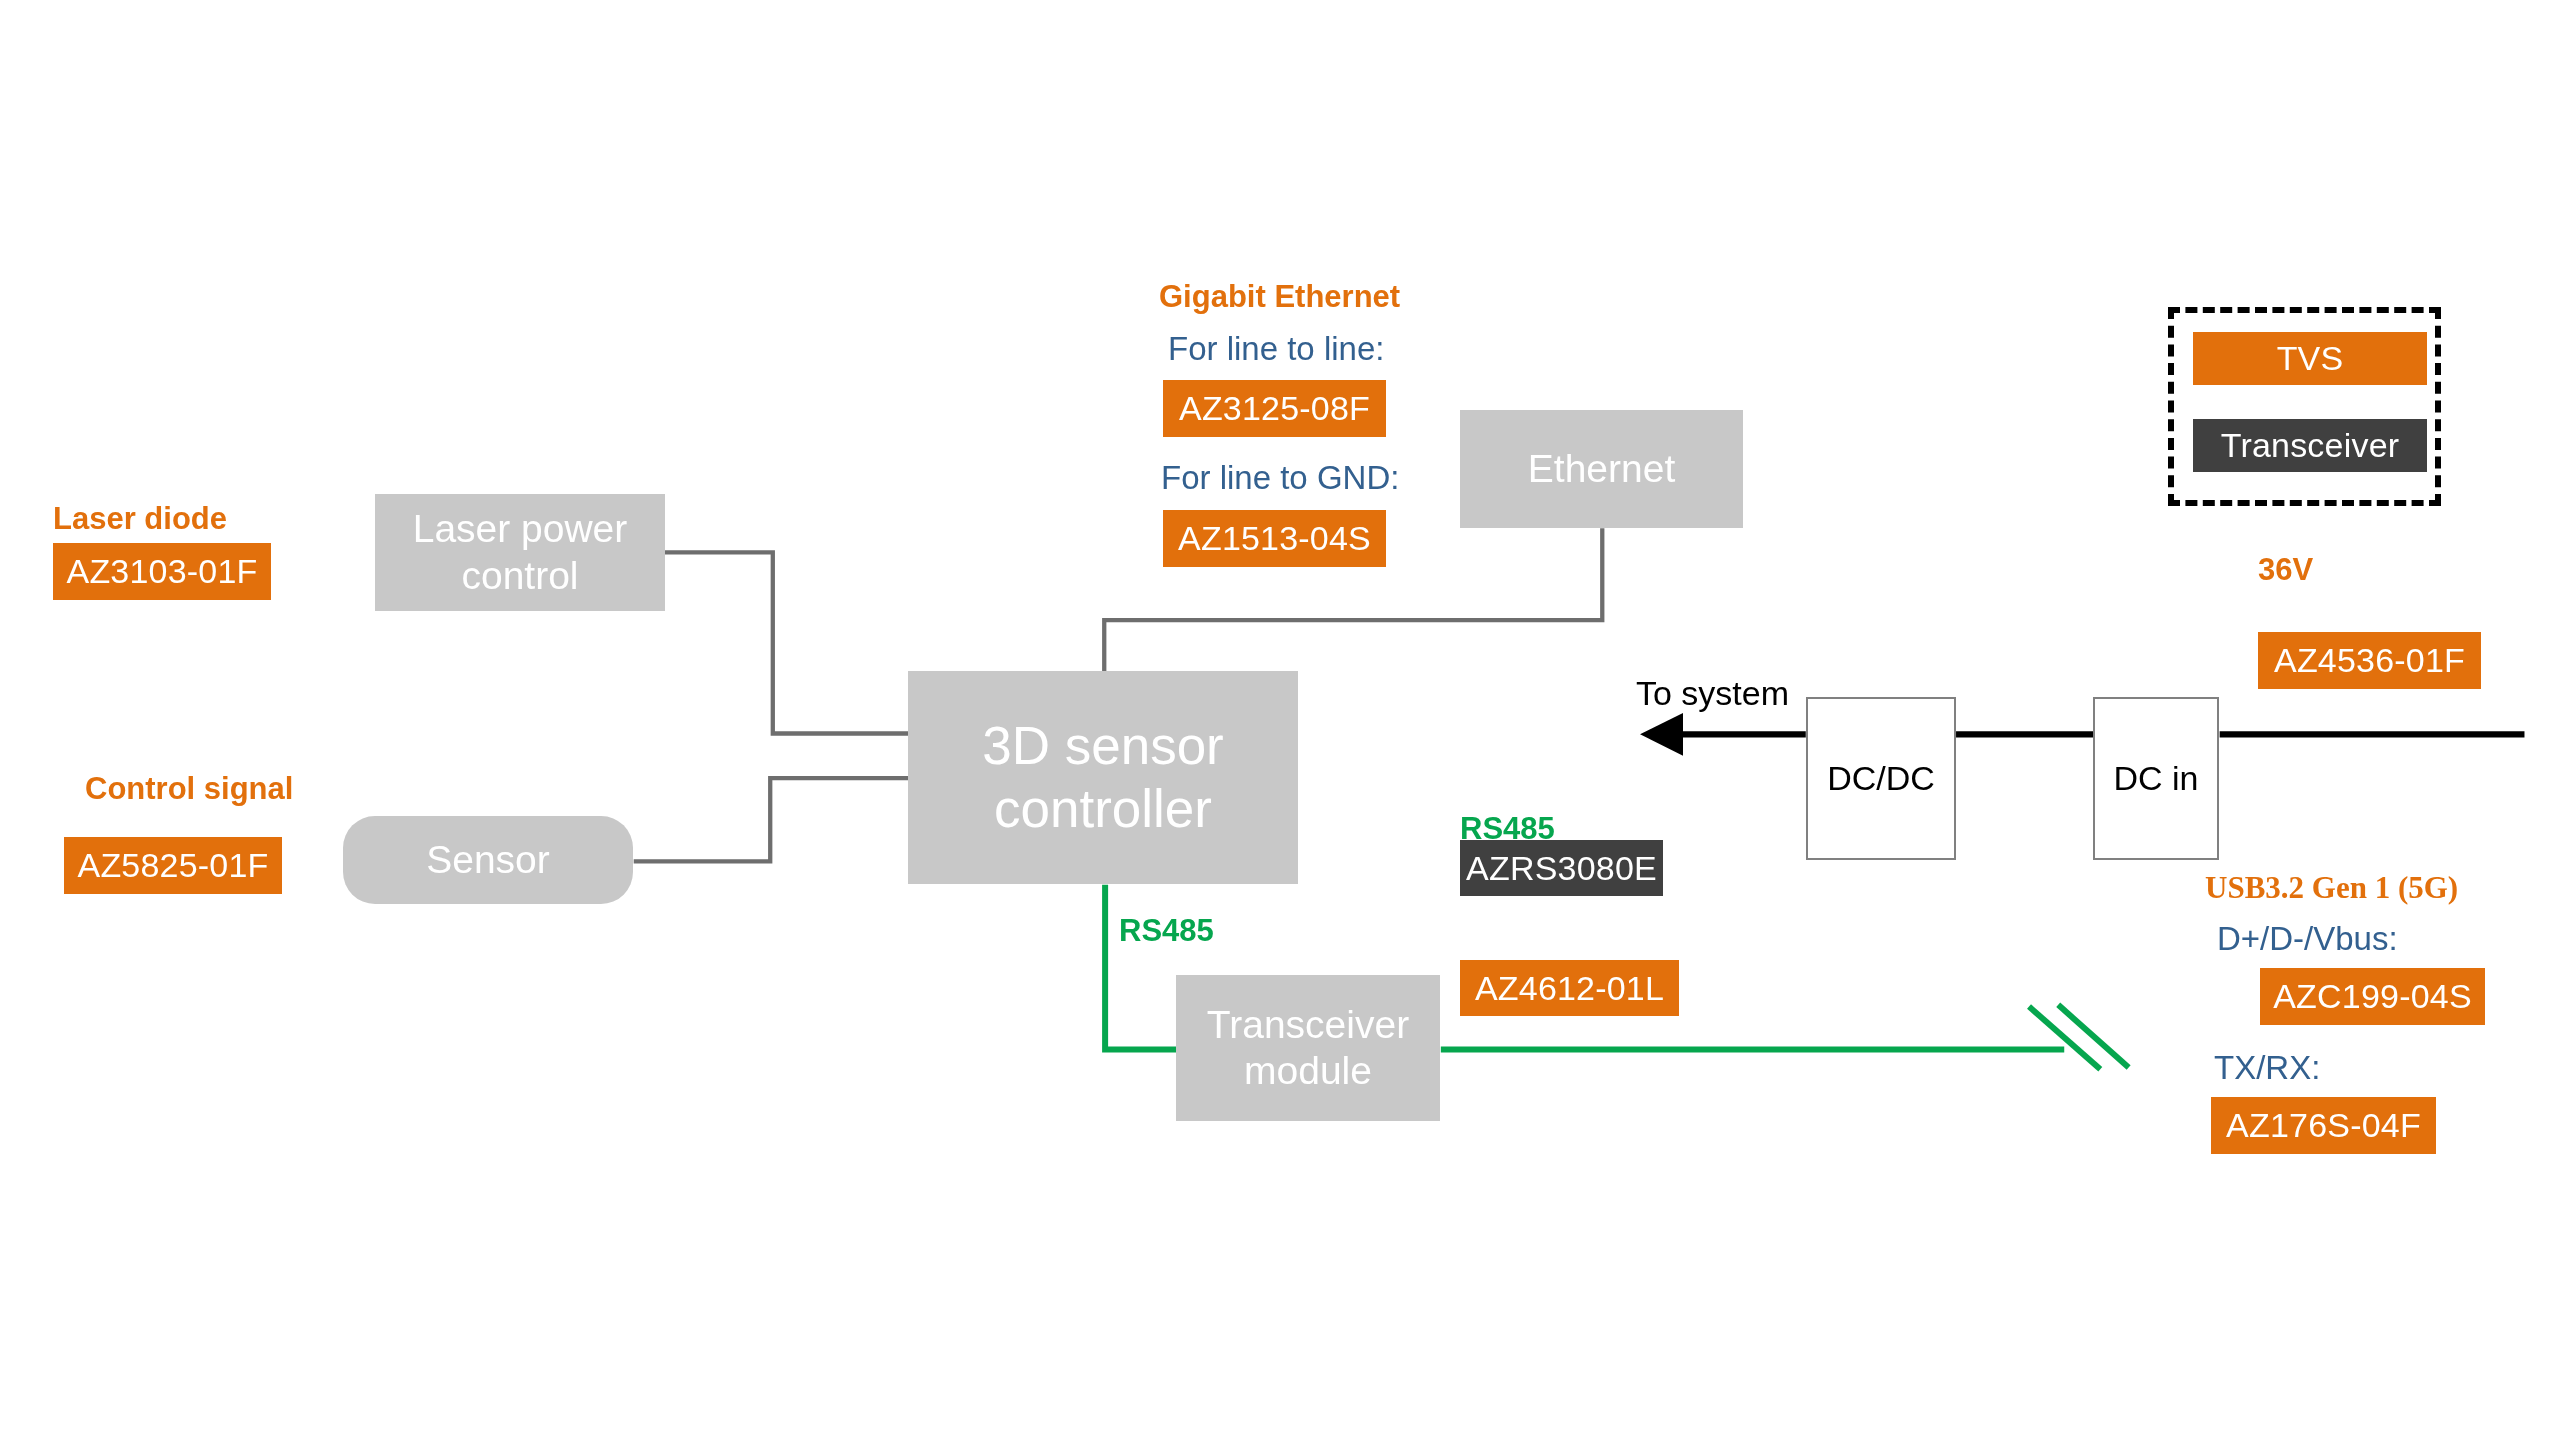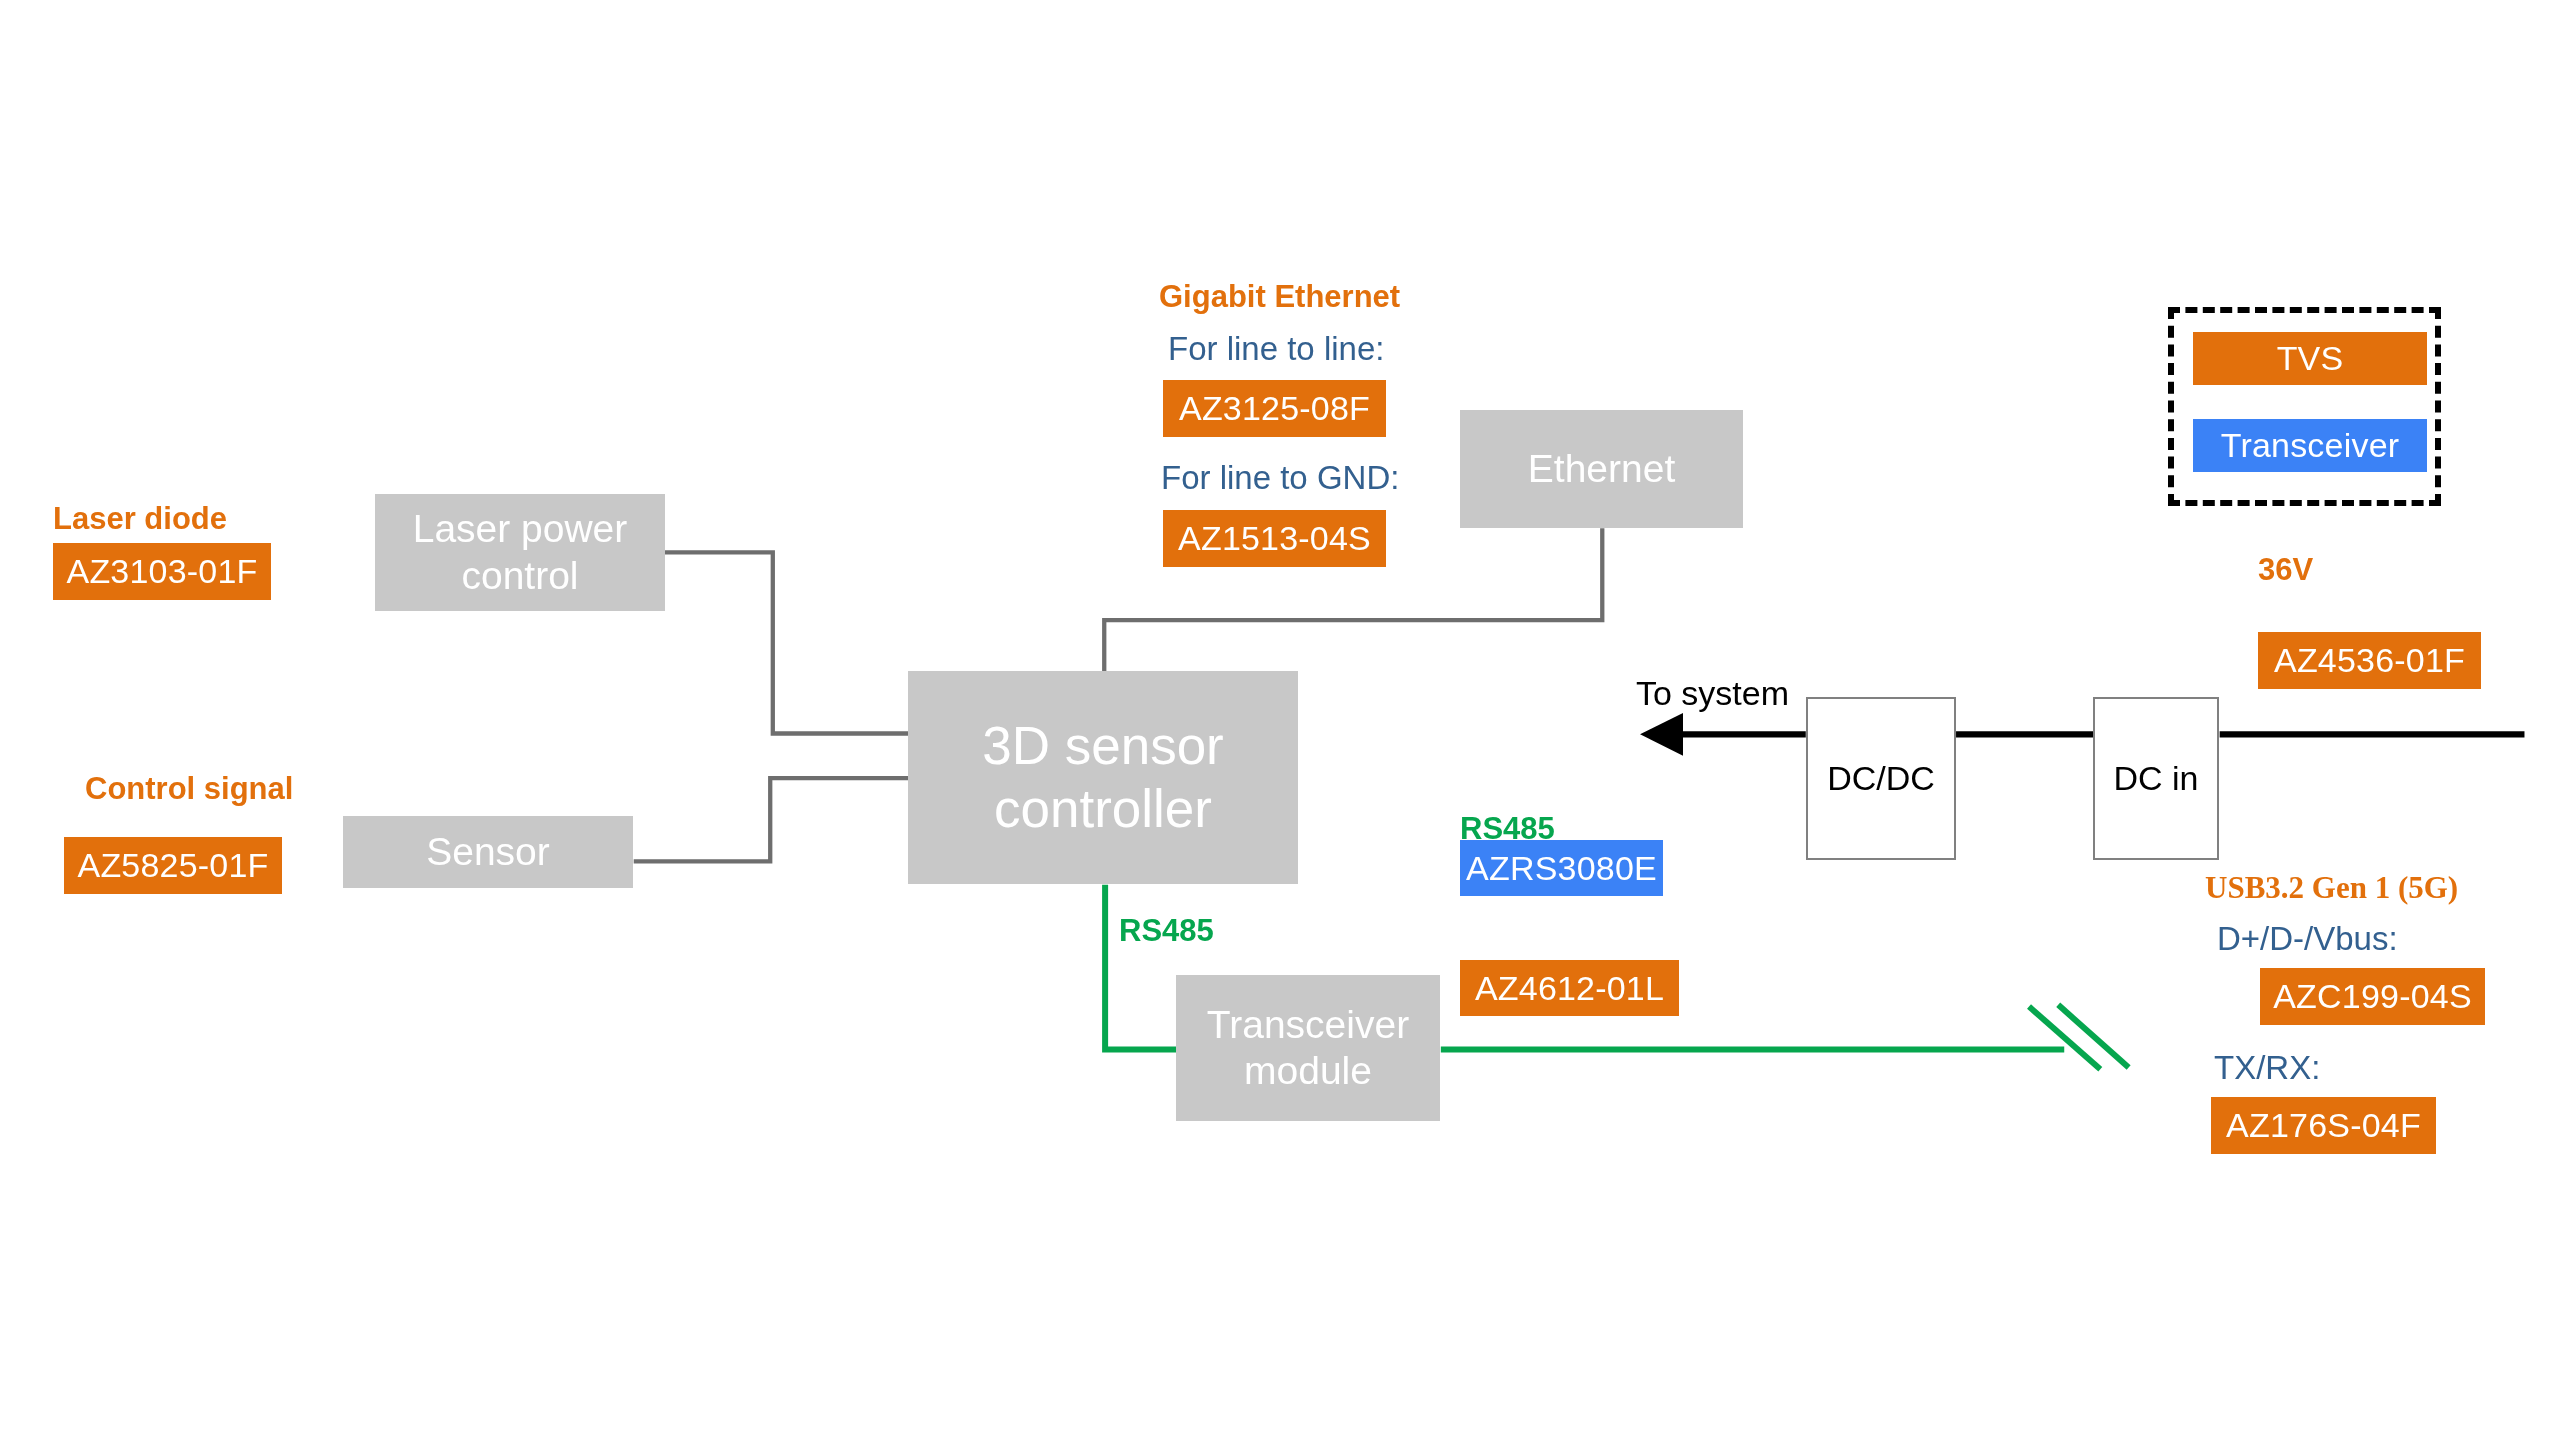--- a/index.html
+++ b/index.html
@@ -40,21 +40,21 @@
   
   .part-orange {
     background: #e2700c;
     color: #ffffff;
     font-size: 34px;
     font-weight: 400;
     letter-spacing: 0.2px;
   }
   
   .part-green {
-    background: #3b82f6;
+    background: #404040;
     color: #ffffff;
     font-size: 34px;
     font-weight: 400;
     letter-spacing: 0.2px;
   }
   
   .lbl-orange {
     position: absolute;
     color: #e2700c;
     font-size: 31px;
@@ -144,21 +144,21 @@
   </svg>
 
   <div class="lbl-orange" style="left:53px; top:501px;">Laser diode</div>
   <div class="blk part-orange" style="left:53px; top:543px; width:218px; height:57px;">AZ3103-01F</div>
 
   <div class="lbl-orange" style="left:58px; top:771px;margin-left:27px;">Control signal</div>
   <div class="blk part-orange" style="left:64px; top:837px; width:218px; height:57px;">AZ5825-01F</div>
 
   <div class="blk grey" style="left:343px; top:494px; width:290px; height:117px;margin-left:32px;">Laser power control</div>
 
-  <div class="blk grey" style="left:343px; top:816px; width:290px; height:72px;">Sensor</div>
+  <div class="blk grey" style="left:343px; top:816px; width:290px; height:88px;border-radius:32px;">Sensor</div>
 
   <div class="blk grey big" style="left:908px; top:671px; width:390px; height:213px;">3D sensor controller</div>
 
   <div class="blk grey" style="left:1460px; top:410px; width:283px; height:118px;">Ethernet</div>
 
   <div class="blk grey" style="left:1176px; top:975px; width:264px; height:146px;">Transceiver module</div>
 
   <div class="lbl-orange" style="left:1159px; top:279px;">Gigabit Ethernet</div>
   <div class="lbl-blue" style="left:1168px; top:330px;">For line to line:</div>
   <div class="blk part-orange" style="left:1163px; top:380px; width:223px; height:57px;">AZ3125-08F</div>

